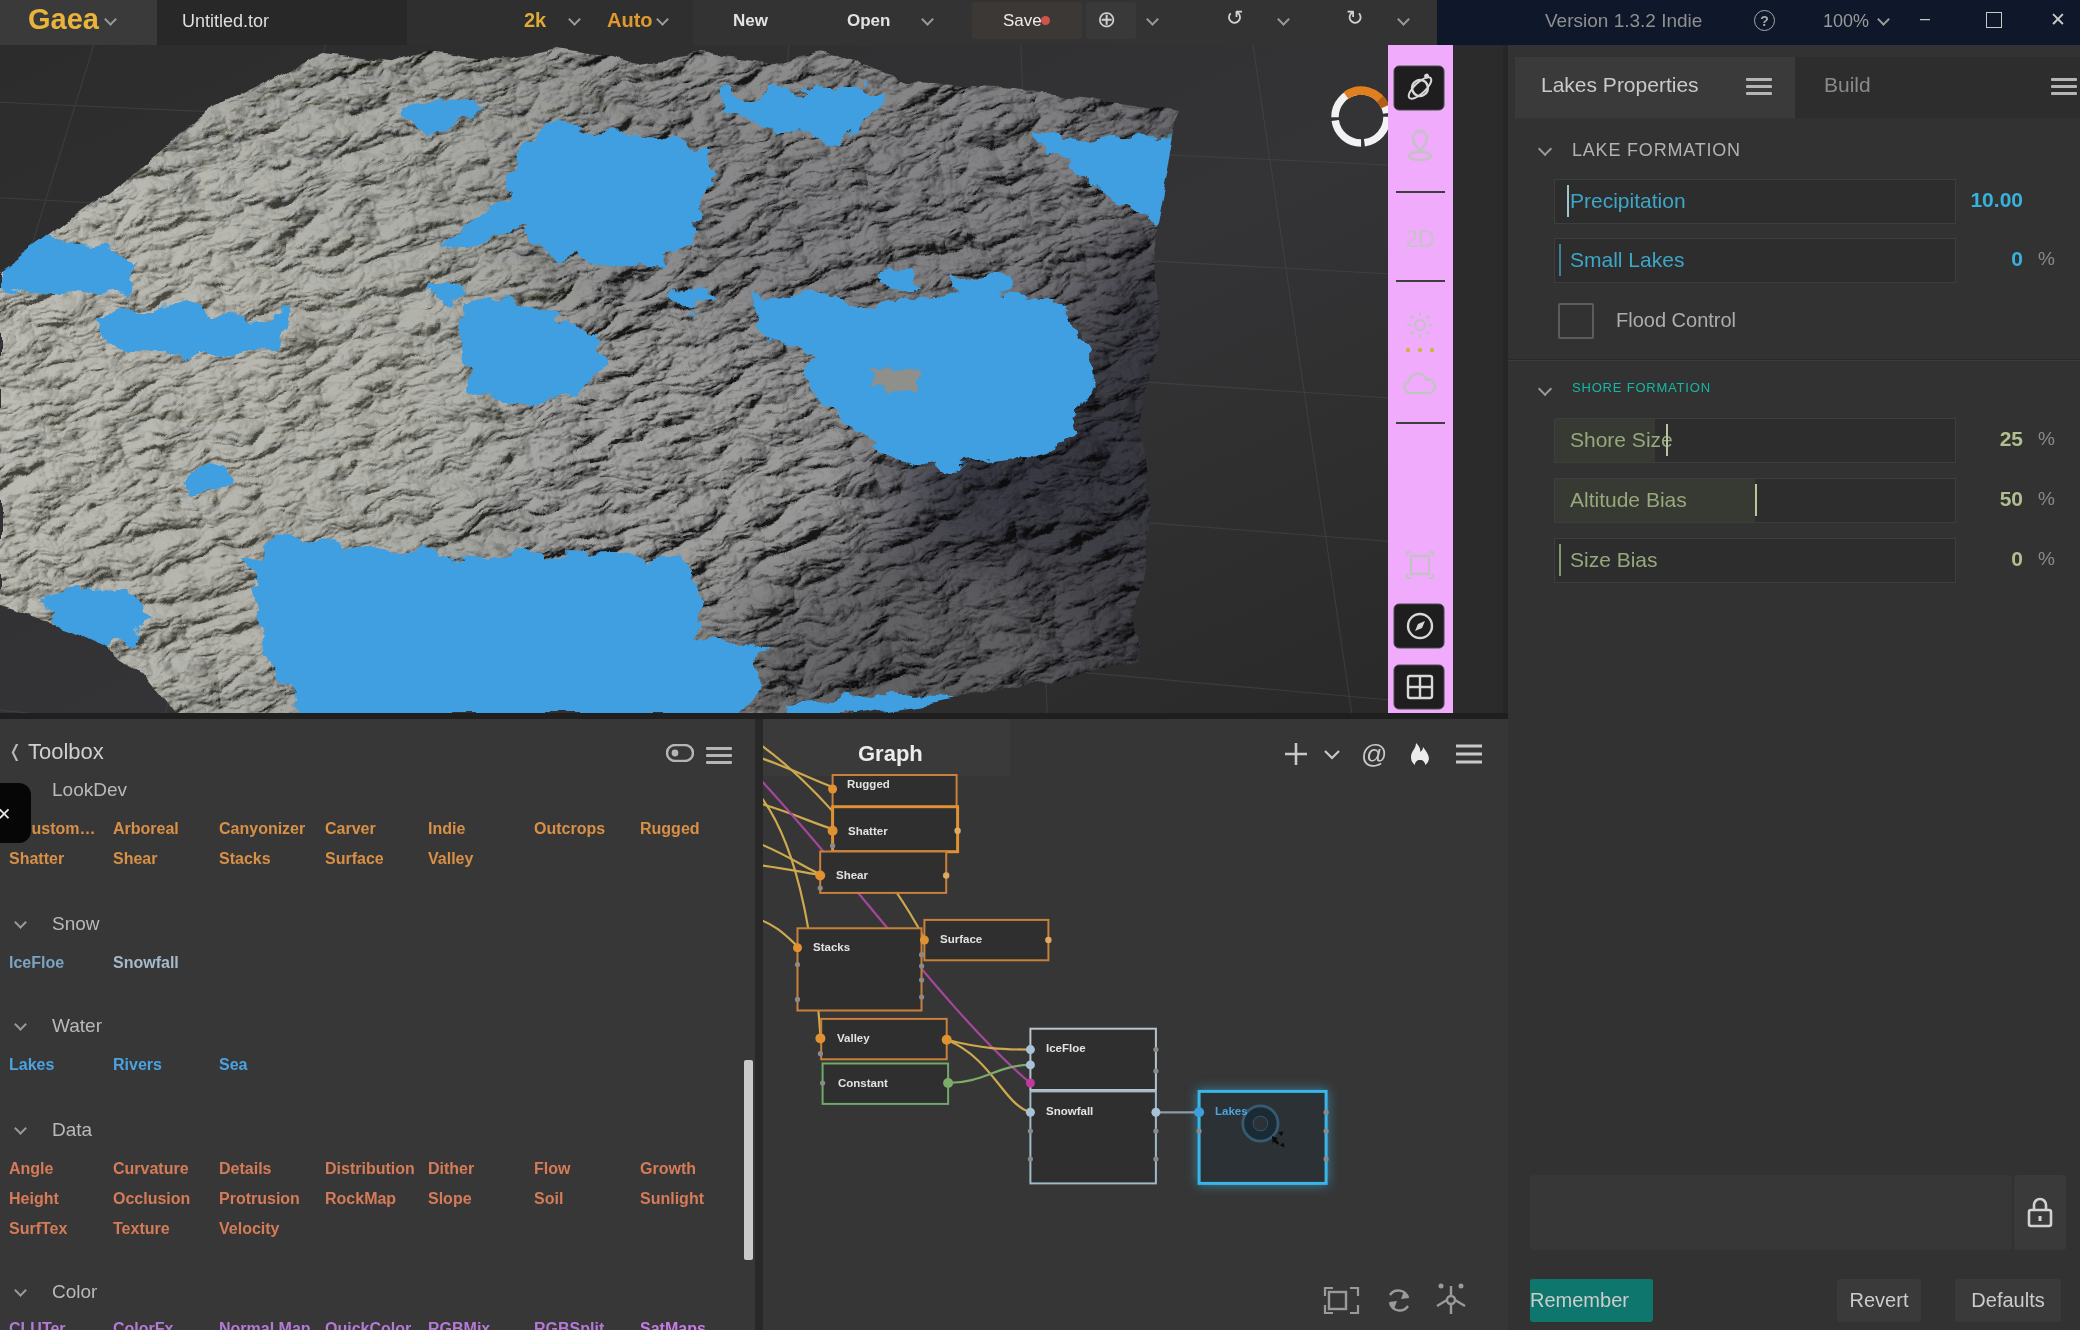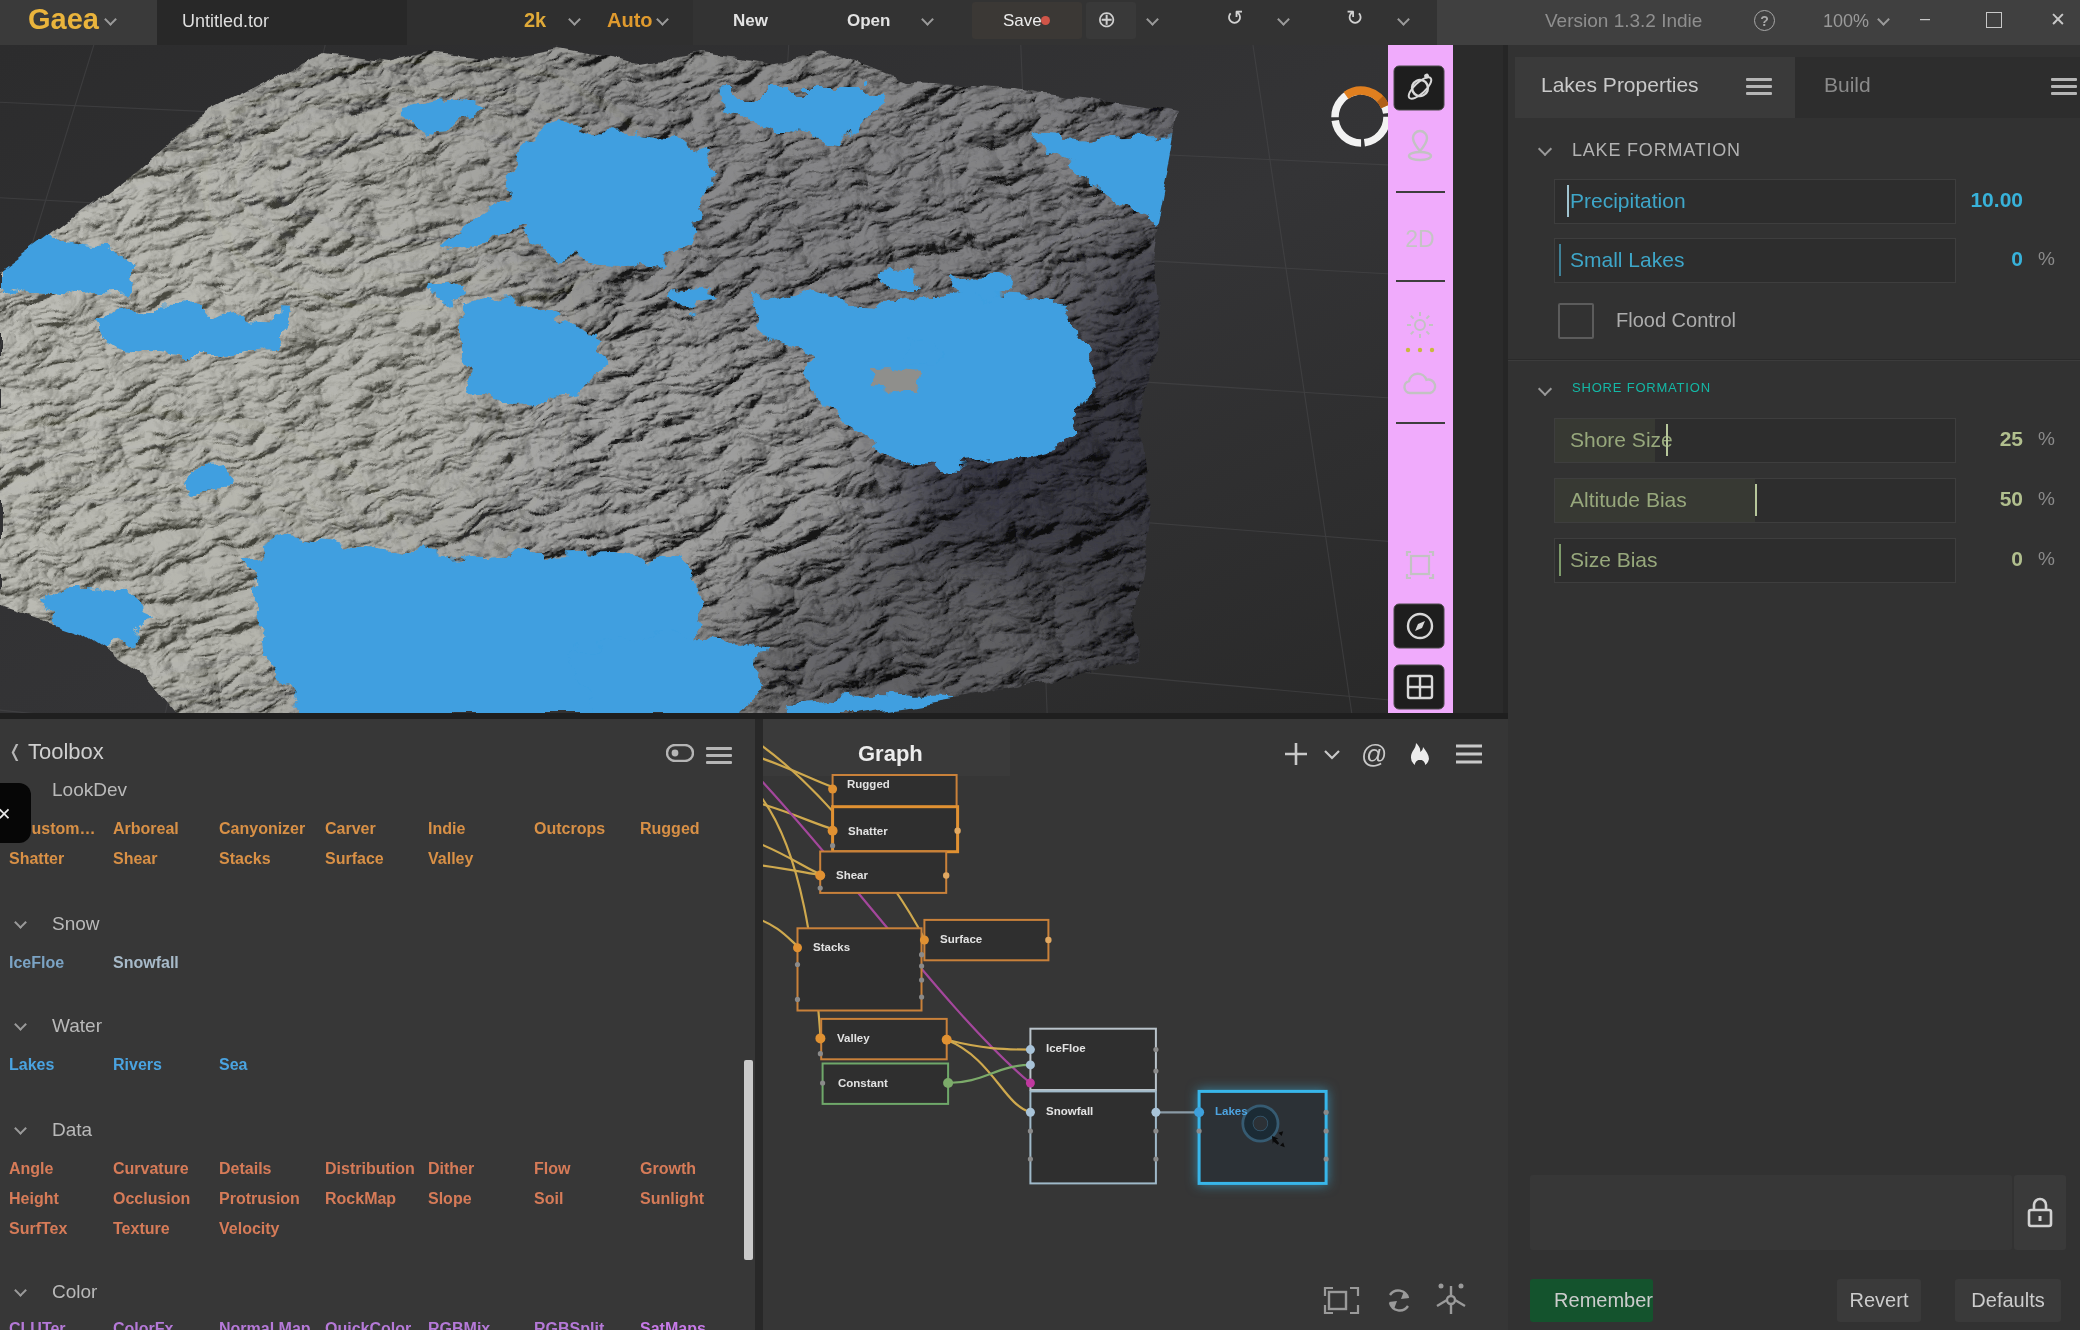--- a/index.html
+++ b/index.html
@@ -1,19 +1,19 @@
 <!DOCTYPE html>
 <html><head>
 <meta charset="utf-8">
 <style>
   * { margin:0; padding:0; box-sizing:border-box; }
   html,body { width:2080px; height:1330px; overflow:hidden; background:#2b2b2b;
     font-family:"Liberation Sans", sans-serif; }
   .abs { position:absolute; }
-  #topbar { position:absolute; left:0; top:0; width:2080px; height:45px; background:#404040; }
+  #topbar { position:absolute; left:0; top:0; width:2080px; height:45px; background:#0f172a; }
   #vp { position:absolute; left:0; top:45px; width:1437px; height:670px; background:#313133; overflow:hidden; }
   #vp svg { filter:blur(0.6px); }
   #sidebar { position:absolute; left:1388px; top:45px; width:65px; height:670px; background:#f0abfc; }
   #rpanel { position:absolute; left:1508px; top:45px; width:572px; height:1285px; background:#323232; }
   #toolbox { position:absolute; left:0; top:719px; width:755px; height:611px; background:#373737; overflow:hidden; }
   #graph { position:absolute; left:763px; top:719px; width:745px; height:611px; background:#363636; overflow:hidden; }
   .chev { width:9px; height:9px; border-right:2.2px solid #9a9a9a; border-bottom:2.2px solid #9a9a9a; transform:rotate(45deg); }
   .hamb { display:inline-block; width:26px; }
   .hamb div { height:3px; background:#b5b5b5; margin:4px 0; border-radius:1px; }
 </style>
@@ -289,21 +289,21 @@
   <div class="abs" style="left:452px;top:502px;width:63px;text-align:right;font-size:21px;color:#b1bf8e;font-weight:bold;">0</div>
   <div class="abs" style="left:530px;top:503px;font-size:19px;color:#8a8a8a;">%</div>
 
   <div class="abs" style="left:22px;top:1130px;width:482px;height:75px;background:#373737;border-radius:3px;"></div>
   <div class="abs" style="left:506px;top:1130px;width:52px;height:75px;background:#3a3a3a;border-radius:3px;"></div>
   <svg class="abs" style="left:518px;top:1152px;" width="28" height="32" viewBox="0 0 28 32">
     <rect x="3" y="13" width="22" height="16" rx="2" fill="none" stroke="#d2d2d2" stroke-width="2.6"></rect>
     <path d="M8,13 V8 a6,6 0 0 1 12,0 V13" fill="none" stroke="#d2d2d2" stroke-width="2.6"></path>
     <rect x="12.5" y="19" width="3" height="5" fill="#d2d2d2"></rect>
   </svg>
-  <div class="abs" style="left:22px;top:1234px;width:123px;height:43px;background:#14532d;border-radius:3px;text-align:right;line-height:43px;font-size:20px;color:#cccccc;">Remember</div>
+  <div class="abs" style="left:22px;top:1234px;width:123px;height:43px;background:#0f766e;border-radius:3px;text-align:left;line-height:43px;font-size:20px;color:#cccccc;">Remember</div>
   <div class="abs" style="left:329px;top:1234px;width:84px;height:43px;background:#3a3a3a;border-radius:3px;text-align:center;line-height:43px;font-size:20px;color:#cccccc;">Revert</div>
   <div class="abs" style="left:447px;top:1234px;width:106px;height:43px;background:#3a3a3a;border-radius:3px;text-align:center;line-height:43px;font-size:20px;color:#cccccc;">Defaults</div>
 </div>
 
 <div class="abs" style="left:0;top:713px;width:1508px;height:6px;background:#1f1f1f;"></div>
 <div class="abs" style="left:755px;top:719px;width:8px;height:611px;background:#282828;"></div>
 
 <div id="toolbox">
   <div class="abs" style="left:8px;top:22px;font-size:17px;color:#b5b5b5;">❬</div>
   <div class="abs" style="left:28px;top:20px;font-size:22px;color:#cfcfcf;">Toolbox</div>

